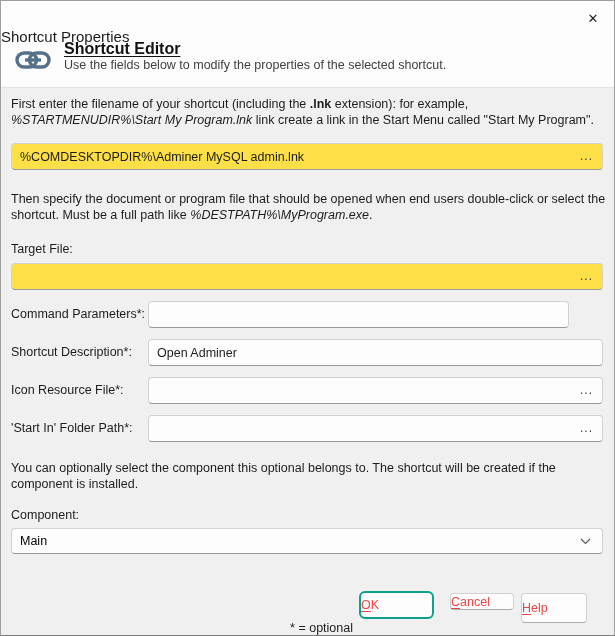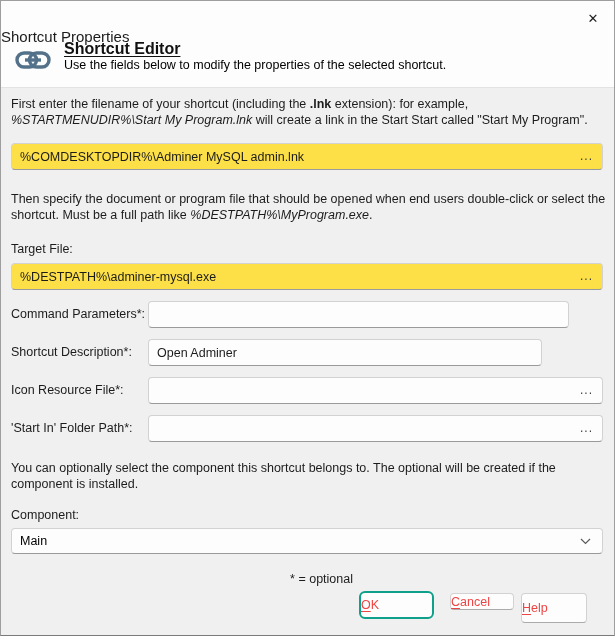--- a/index.html
+++ b/index.html
@@ -27,21 +27,21 @@
     position:absolute; top:4px; right:4px; width:34px; height:26px;
     display:flex; align-items:center; justify-content:center;
     font-size:13px; color:#222; cursor:default;
   }
   .header-icon{position:absolute; top:44px; left:13px;}
   .header-title{
     position:absolute; top:39px; left:63px;
     font-weight:bold; text-decoration:underline; text-underline-offset:2px;
     font-size:16px; color:#111;
   }
-  .header-sub{position:absolute; top:57px; left:63px; font-size:12.5px; color:#000000;}
+  .header-sub{position:absolute; top:57px; left:63px; font-size:12.5px; color:#404040;}
 
   .para{position:absolute; left:10px; width:598px; line-height:16px; color:#1c1c1c;}
   .para i{font-style:italic;}
   .para b{font-weight:bold;}
   #p1{top:95px;}
   #p2{top:190px;}
   #p3{top:459px;}
 
   .label{position:absolute; left:10px; color:#1c1c1c; white-space:nowrap;}
 
@@ -61,21 +61,21 @@
   }
   .dropdown{
     position:absolute; left:10px; top:527px; width:592px; height:26px;
     background:#fdfdfd; border:1px solid #d2d2d2; border-bottom-color:#9a9a9a;
     border-radius:4px; display:flex; align-items:center;
   }
   .dropdown .val{padding-left:8px; flex:1; color:#000000;}
   .dropdown .chev{margin-right:11px; display:flex; align-items:center;}
 
   .optional-note{
-    position:absolute; left:0; top:571px; width:352px; text-align:right; color:#1c1c1c;
+    position:absolute; left:0; top:620px; width:352px; text-align:right; color:#1c1c1c;
   }
   .btn{
     position:absolute; display:flex; align-items:center; 
     background:#fdfdfd; border:1px solid #d2d2d2; border-bottom-color:#ababab;
     border-radius:4px; font-size:12.5px; color:#ef4444; cursor:default;
   }
   .btn u{text-decoration:underline; text-underline-offset:2px; font-style:normal;}
   #ok-btn{
     left:358px; top:590px; width:75px; height:28px;
     border:2px solid var(--accent); border-radius:6px;
@@ -100,58 +100,57 @@
           <rect x="3" y="8" width="19.5" height="14" rx="7"></rect>
           <rect x="15.5" y="8" width="19.5" height="14" rx="7"></rect>
           <line x1="11" y1="15" x2="27" y2="15"></line>
         </g>
       </svg>
     </span>
     <div class="header-title">Shortcut Editor</div>
     <div class="header-sub">Use the fields below to modify the properties of the selected shortcut.</div>
   </div>
 
-  <div class="para" id="p1"><span>First enter the filename of your shortcut (including the </span><b>.lnk</b><span> extension): for example, </span><i>%STARTMENUDIR%\Start My Program.lnk</i><span> will create a link in the Start Start called "Start My Program".</span></div>
+  <div class="para" id="p1"><span>First enter the filename of your shortcut (including the </span><b>.lnk</b><span> extension): for example, </span><i>%STARTMENUDIR%\Start My Program.lnk</i><span> link create a link in the Start Menu called "Start My Program".</span></div>
 
   <div class="field gray" style="left:10px; top:142px; width:592px;">
     <span class="val">%COMDESKTOPDIR%\Adminer MySQL admin.lnk</span>
     <span class="browse">...</span>
   </div>
 
   <div class="para" id="p2"><span>Then specify the document or program file that should be opened when end users double-click or select the shortcut. Must be a full path like </span><i>%DESTPATH%\MyProgram.exe</i><span>.</span></div>
 
   <div class="label" style="top:241px;">Target File:</div>
   <div class="field gray" style="left:10px; top:262px; width:592px;">
-    <span class="val">%DESTPATH%\adminer-mysql.exe</span>
     <span class="browse">...</span>
   </div>
 
   <div class="label" style="top:306px;">Command Parameters*:</div>
   <div class="field white" style="left:147px; top:300px; width:421px;">
     <span class="val"></span>
   </div>
 
   <div class="label" style="top:344px;">Shortcut Description*:</div>
-  <div class="field white" style="left:147px; top:338px; width:394px;">
+  <div class="field white" style="left:147px; top:338px; width:455px;">
     <span class="val">Open Adminer</span>
   </div>
 
   <div class="label" style="top:382px;">Icon Resource File*:</div>
   <div class="field white" style="left:147px; top:376px; width:455px;">
     <span class="val"></span>
     <span class="browse">...</span>
   </div>
 
   <div class="label" style="top:420px;">'Start In' Folder Path*:</div>
   <div class="field white" style="left:147px; top:414px; width:455px;">
     <span class="val"></span>
     <span class="browse">...</span>
   </div>
 
-  <div class="para" id="p3">You can optionally select the component this shortcut belongs to. The optional will be created if the component is installed.</div>
+  <div class="para" id="p3">You can optionally select the component this optional belongs to. The shortcut will be created if the component is installed.</div>
 
   <div class="label" style="top:507px;">Component:</div>
   <div class="dropdown">
     <span class="val">Main</span>
     <span class="chev">
       <svg width="11" height="7" viewBox="0 0 11 7">
           <polyline points="1,1 5.5,5.5 10,1" fill="none" stroke="#5a5a5a" stroke-width="1.2"></polyline>
         </svg>
     </span>
   </div>

